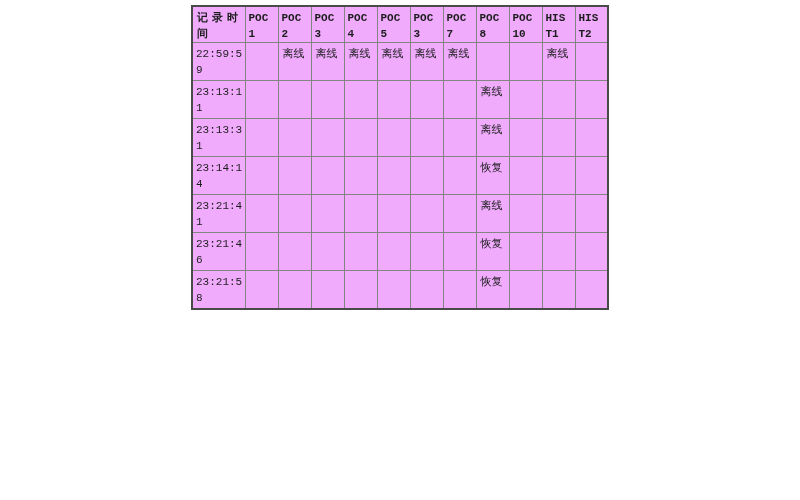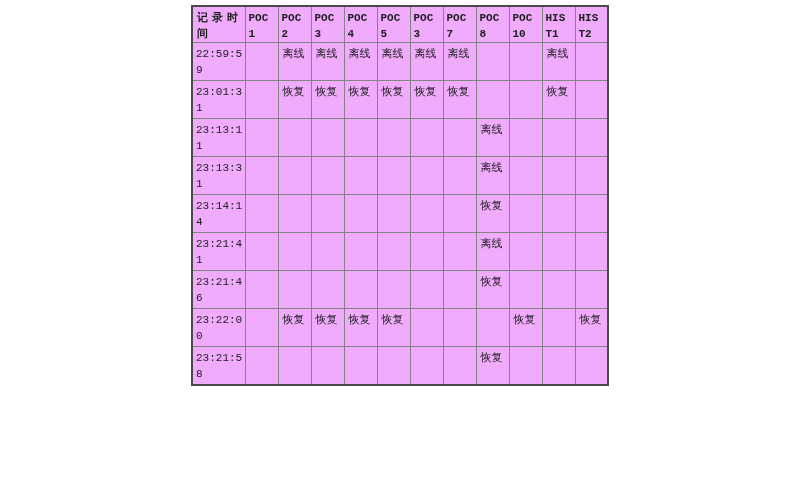--- a/index.html
+++ b/index.html
@@ -95,34 +95,20 @@
           <td class="status-cell">离线</td>
           <td class="status-cell">离线</td>
           <td class="status-cell">离线</td>
           <td class="status-cell">离线</td>
           <td class="status-cell"></td>
           <td class="status-cell"></td>
           <td class="status-cell">离线</td>
           <td class="status-cell"></td>
         </tr>
         <tr>
-          <td class="time-cell">23:01:31</td>
-          <td class="status-cell"></td>
-          <td class="status-cell">恢复</td>
-          <td class="status-cell">恢复</td>
-          <td class="status-cell">恢复</td>
-          <td class="status-cell">恢复</td>
-          <td class="status-cell">恢复</td>
-          <td class="status-cell">恢复</td>
-          <td class="status-cell"></td>
-          <td class="status-cell"></td>
-          <td class="status-cell">恢复</td>
-          <td class="status-cell"></td>
-        </tr>
-        <tr>
           <td class="time-cell">23:13:11</td>
           <td class="status-cell"></td>
           <td class="status-cell"></td>
           <td class="status-cell"></td>
           <td class="status-cell"></td>
           <td class="status-cell"></td>
           <td class="status-cell"></td>
           <td class="status-cell"></td>
           <td class="status-cell">离线</td>
           <td class="status-cell"></td>
@@ -179,34 +165,20 @@
           <td class="status-cell"></td>
           <td class="status-cell"></td>
           <td class="status-cell"></td>
           <td class="status-cell"></td>
           <td class="status-cell">恢复</td>
           <td class="status-cell"></td>
           <td class="status-cell"></td>
           <td class="status-cell"></td>
         </tr>
         <tr>
-          <td class="time-cell">23:22:00</td>
-          <td class="status-cell"></td>
-          <td class="status-cell">恢复</td>
-          <td class="status-cell">恢复</td>
-          <td class="status-cell">恢复</td>
-          <td class="status-cell">恢复</td>
-          <td class="status-cell"></td>
-          <td class="status-cell"></td>
-          <td class="status-cell"></td>
-          <td class="status-cell">恢复</td>
-          <td class="status-cell"></td>
-          <td class="status-cell">恢复</td>
-        </tr>
-        <tr>
           <td class="time-cell">23:21:58</td>
           <td class="status-cell"></td>
           <td class="status-cell"></td>
           <td class="status-cell"></td>
           <td class="status-cell"></td>
           <td class="status-cell"></td>
           <td class="status-cell"></td>
           <td class="status-cell"></td>
           <td class="status-cell">恢复</td>
           <td class="status-cell"></td>

